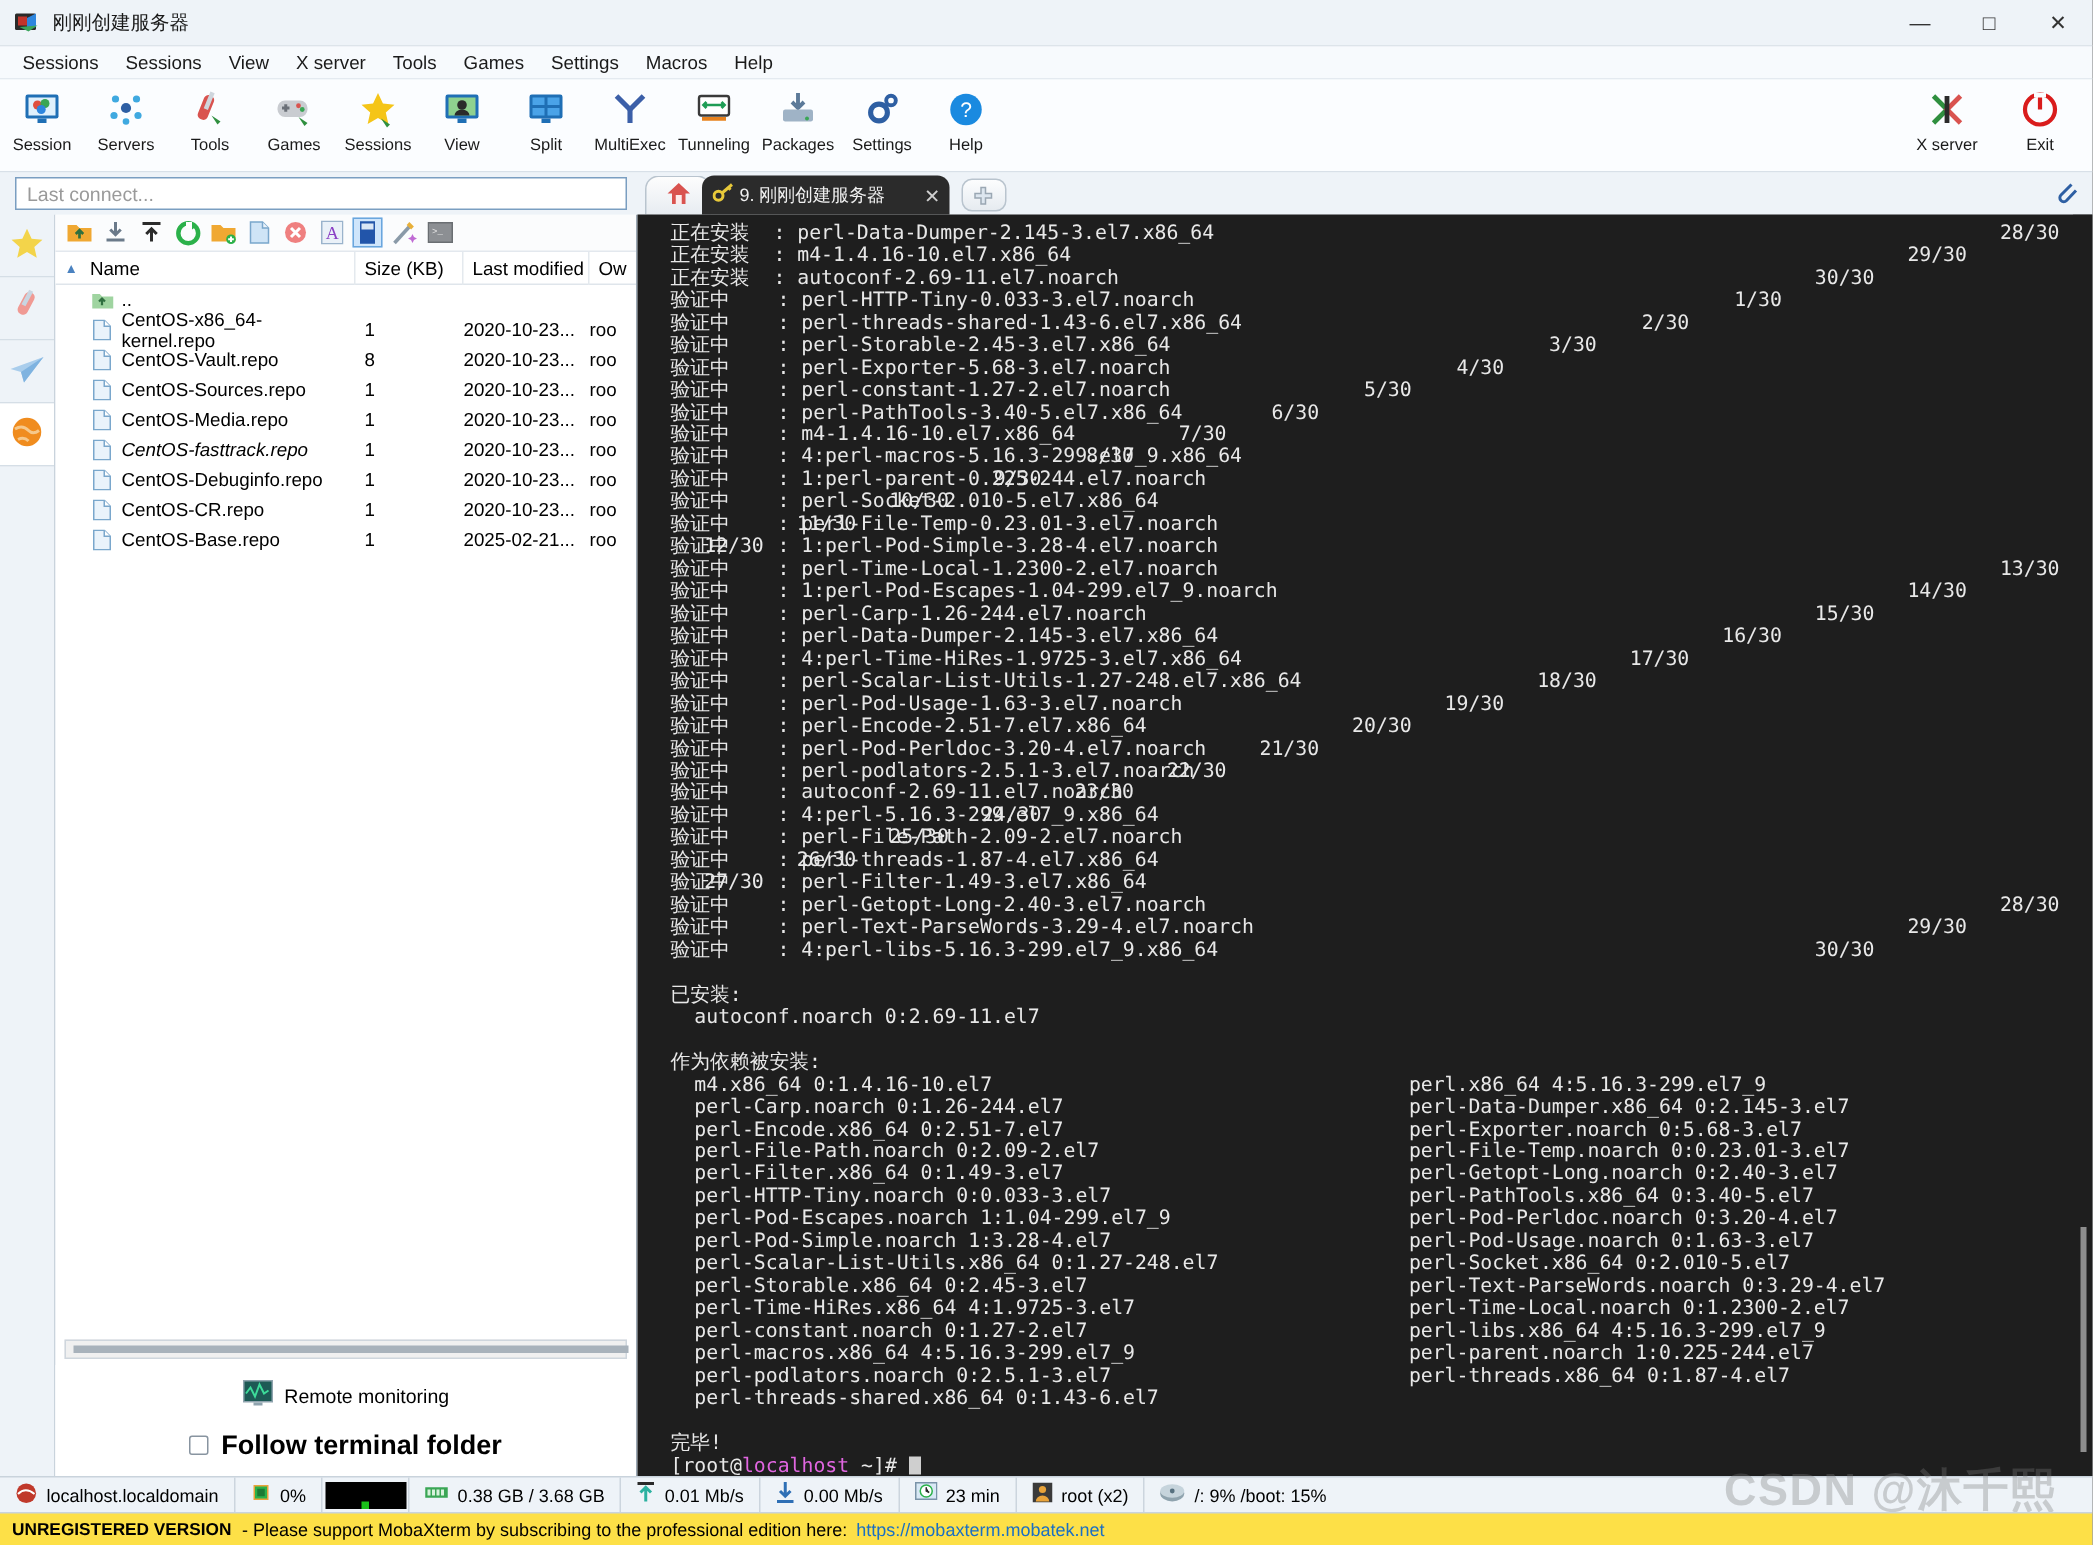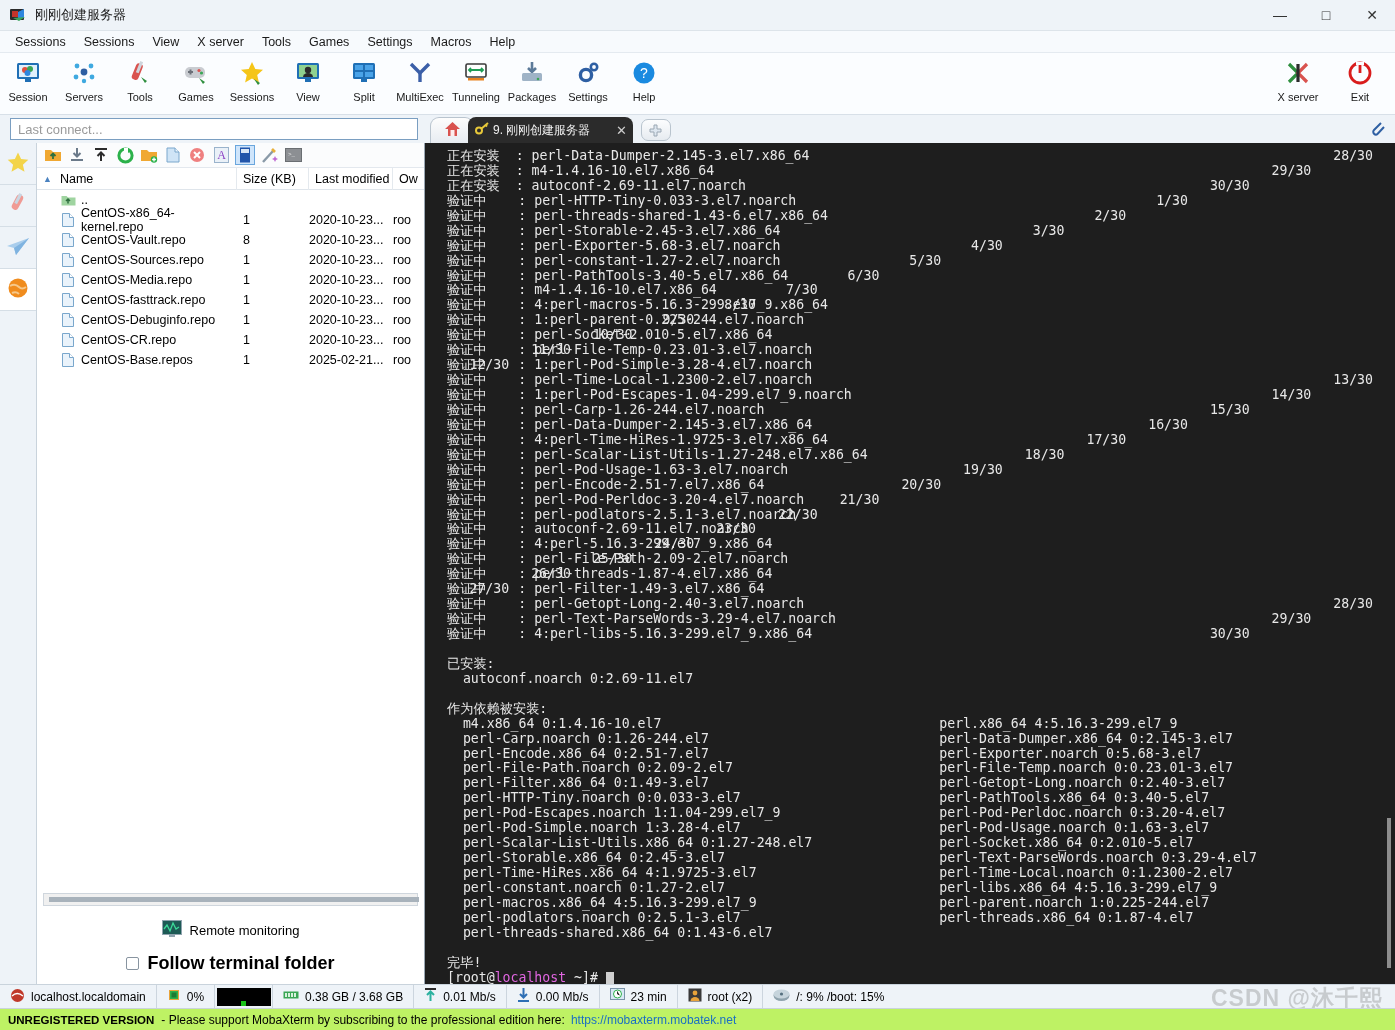--- a/index.html
+++ b/index.html
@@ -121,26 +121,26 @@
 
   
   .statusbar { height:24px; background:#eef3f8; display:flex; align-items:center;
                border-top:1px solid #c9d3dc; font-size:12px; }
   .st { display:flex; align-items:center; gap:6px; height:24px; padding:0 10px;
         border-right:1px solid #ccd5de; white-space:nowrap; }
   .st.graph { padding:0; width:58px; justify-content:center; }
   .cpugraph { width:54px; height:18px; background:#000; position:relative; }
   .cpugraph i { position:absolute; bottom:0; left:24px; width:5px; height:5px;
                 background:#19c219; display:block; }
-  .watermark { position:absolute; right:12px; bottom:16px; font-size:23px;
+  .watermark { position:absolute; right:24px; bottom:16px; font-size:30px;
                color:rgba(120,120,120,0.33); font-weight:bold; pointer-events:none;
                letter-spacing:1px; }
 
   
-  .licbar { height:22px; background:#bef264; display:flex; align-items:center;
+  .licbar { height:22px; background:#fde047; display:flex; align-items:center;
             border-top:1px solid #c9d3dc; padding-left:8px; font-size:12px;
             position:relative; }
   .licbar b { font-size:11.5px; }
   .licbar a { color:#1a6fc4; text-decoration:none; margin-left:6px; }
 </style>
 </head>
 <body>
 
 <div class="app">
 
@@ -563,21 +563,21 @@
                 </svg>
               </span>
             <span style="margin-left:4px;">CentOS-Media.repo</span>
           </span>
           <span style="width:72px;padding-left:6px;">1</span>
           <span style="width:84px;">2020-10-23...</span>
           <span style="width:30px;">roo</span>
         </div>
 
         <div class="frow">
-          <span class="nm" style="width:200px;padding-left:22px;">
+          <span class="nm" style="width:200px;padding-left:22px;font-style:italic;">
             <span class="fic">
               <svg width="12" height="14" viewBox="0 0 12 14">
                   <path d="M0.5 0.5 h7 l4 4 v9 H0.5z" fill="#eaf3fb" stroke="#7aa7cc"></path>
                   <path d="M7.5 0.5 v4 h4" fill="#fff" stroke="#7aa7cc"></path>
                 </svg>
               </span>
             <span style="margin-left:4px;">CentOS-fasttrack.repo</span>
           </span>
           <span style="width:72px;padding-left:6px;">1</span>
           <span style="width:84px;">2020-10-23...</span>
@@ -615,21 +615,21 @@
         </div>
 
         <div class="frow">
           <span class="nm" style="width:200px;padding-left:22px;">
             <span class="fic">
               <svg width="12" height="14" viewBox="0 0 12 14">
                   <path d="M0.5 0.5 h7 l4 4 v9 H0.5z" fill="#eaf3fb" stroke="#7aa7cc"></path>
                   <path d="M7.5 0.5 v4 h4" fill="#fff" stroke="#7aa7cc"></path>
                 </svg>
               </span>
-            <span style="margin-left:4px;">CentOS-Base.repos</span>
+            <span style="margin-left:4px;">CentOS-Base.repo</span>
           </span>
           <span style="width:72px;padding-left:6px;">1</span>
           <span style="width:84px;">2025-02-21...</span>
           <span style="width:30px;">roo</span>
         </div>
 
       </div>
 
       <div class="fhscroll">
           <i></i>

